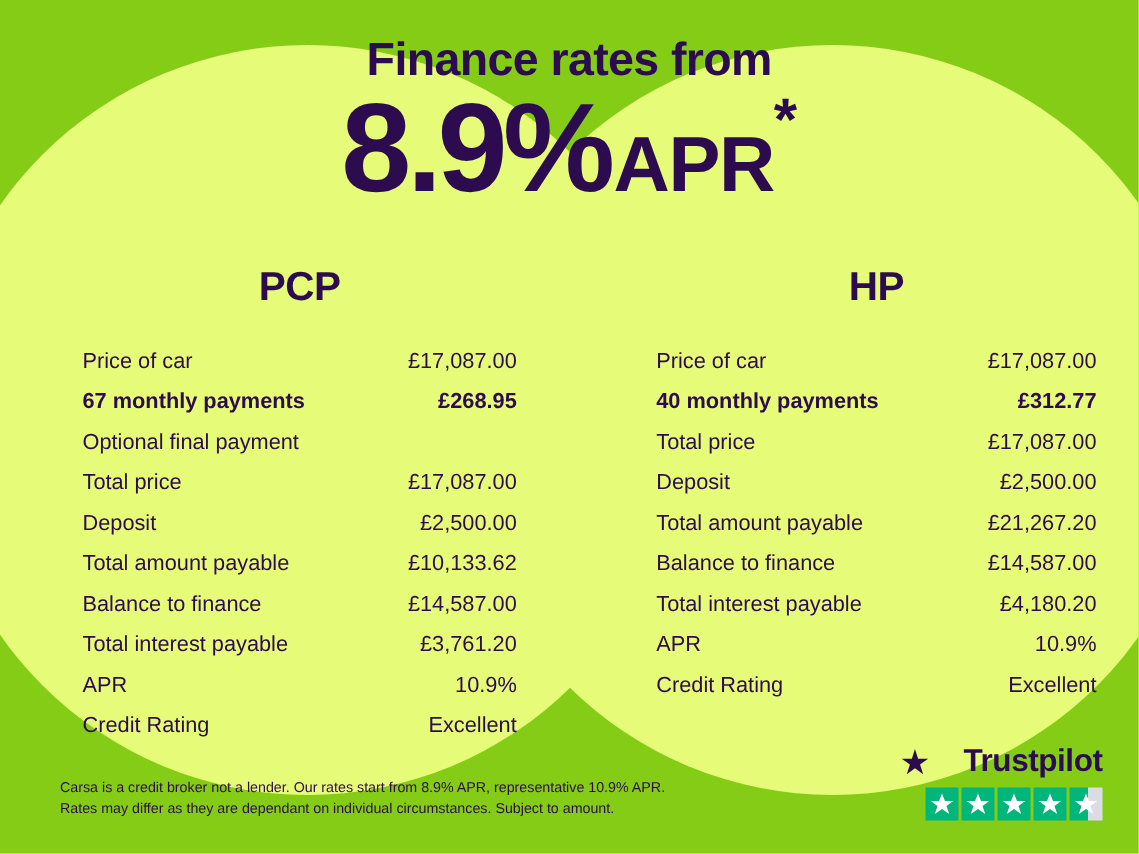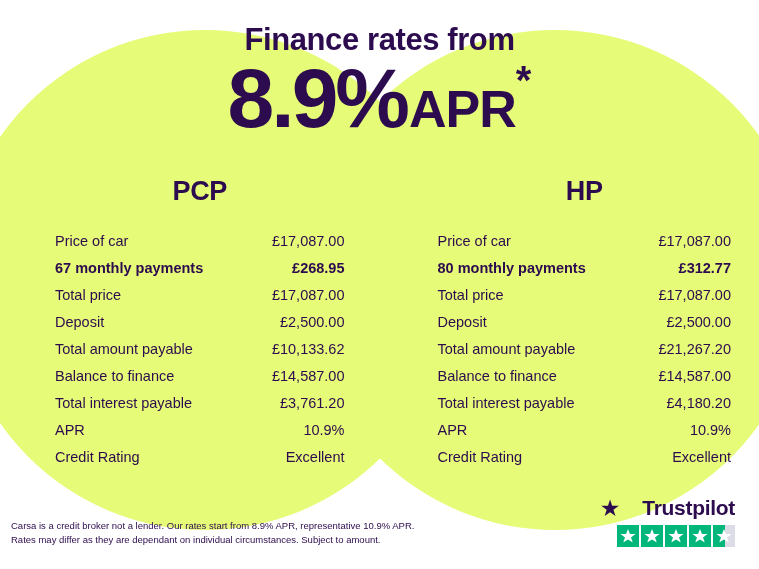--- a/index.html
+++ b/index.html
@@ -10,21 +10,21 @@
     width: 759px;
     height: 569px;
     font-family: "Liberation Sans", sans-serif;
     background: #eaf97f;
     overflow: hidden;
   }
   .poster {
     position: relative;
     width: 759px;
     height: 569px;
-    background: #ffffff;
+    background: #84cc16;
     overflow: hidden;
   }
   
   .blob {
     position: absolute;
     border-radius: 50%;
     background: #e6fb77;
     filter: none;
   }
   .blob-left {
@@ -131,21 +131,21 @@
   }
   .footer {
     position: absolute;
     left: 0;
     bottom: 0;
     width: 100%;
     height: 78px;
   }
   .disclaimer {
     position: absolute;
-    left: 11px;
+    left: 40px;
     bottom: 22px;
     color: #2c0b4e;
     font-size: 9.5px;
     line-height: 1.45;
     max-width: 420px;
   }
   .trustpilot {
     position: absolute;
     right: 24px;
     bottom: 22px;
@@ -212,20 +212,24 @@
         <div class="rows">
           <div class="row">
             <span class="label">Price of car</span>
             <span class="value">£17,087.00</span>
           </div>
           <div class="row bold">
             <span class="label">67 monthly payments</span>
             <span class="value">£268.95</span>
           </div>
           <div class="row">
+            <span class="label">Optional final payment</span>
+            <span class="value"></span>
+          </div>
+          <div class="row">
             <span class="label">Total price</span>
             <span class="value">£17,087.00</span>
           </div>
           <div class="row">
             <span class="label">Deposit</span>
             <span class="value">£2,500.00</span>
           </div>
           <div class="row">
             <span class="label">Total amount payable</span>
             <span class="value">£10,133.62</span>
@@ -250,21 +254,21 @@
       </div>
 
       <div class="col col-right">
         <div class="col-title">HP</div>
         <div class="rows">
           <div class="row">
             <span class="label">Price of car</span>
             <span class="value">£17,087.00</span>
           </div>
           <div class="row bold">
-            <span class="label">80 monthly payments</span>
+            <span class="label">40 monthly payments</span>
             <span class="value">£312.77</span>
           </div>
           <div class="row">
             <span class="label">Total price</span>
             <span class="value">£17,087.00</span>
           </div>
           <div class="row">
             <span class="label">Deposit</span>
             <span class="value">£2,500.00</span>
           </div>

